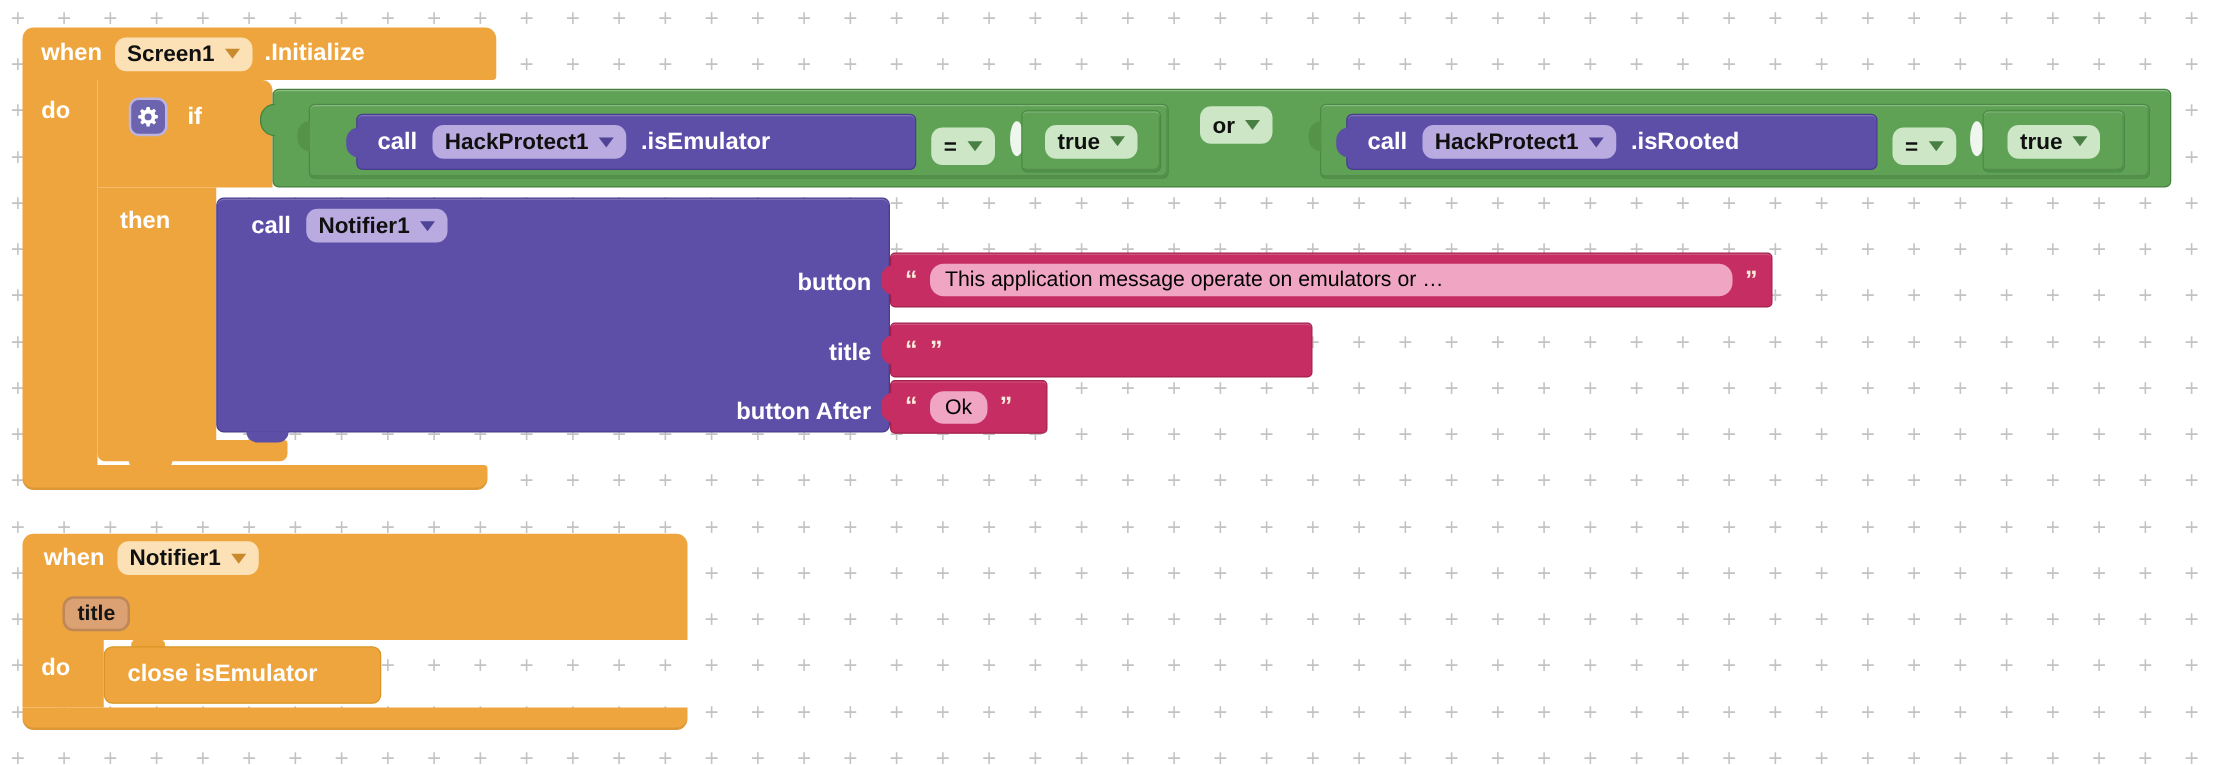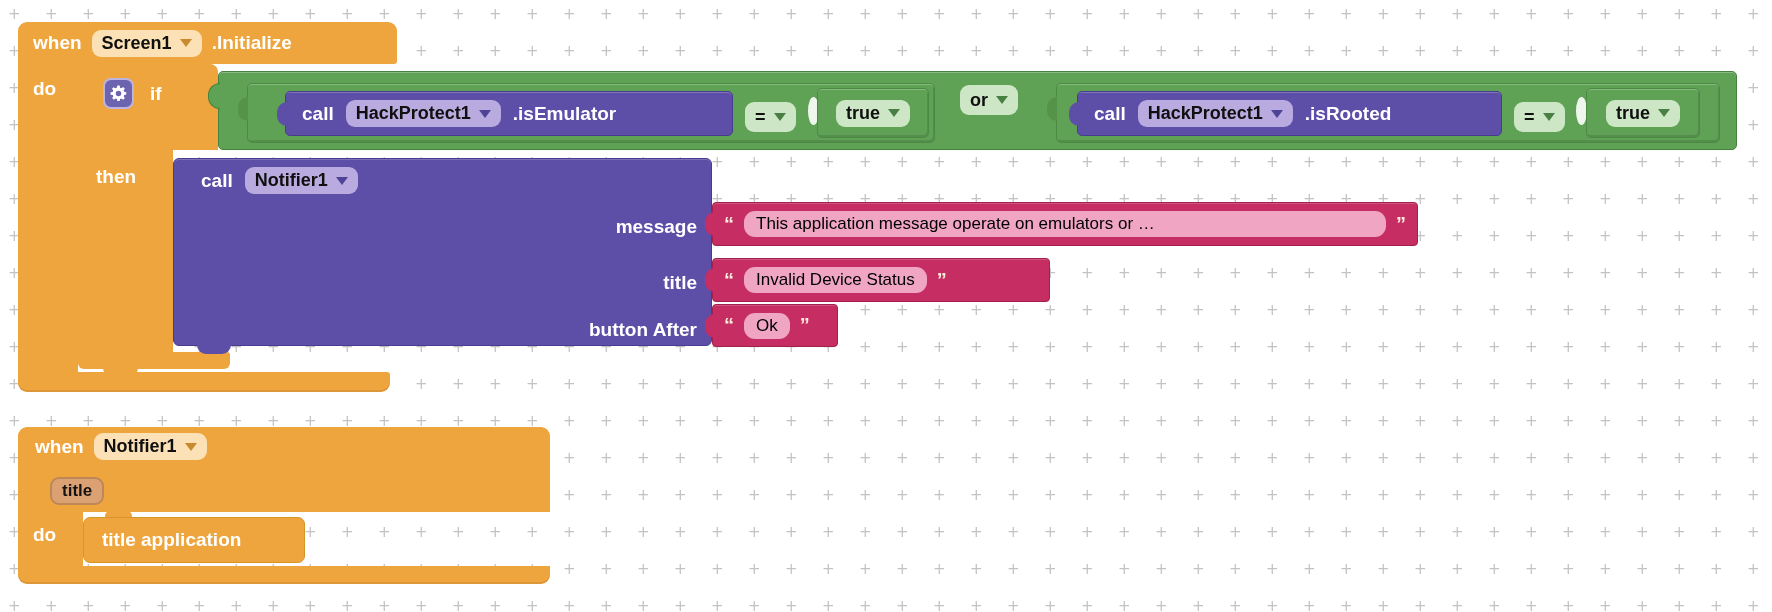--- a/index.html
+++ b/index.html
@@ -991,34 +991,33 @@
   </div>
 
   <div class="b dlg">
     <div class="dlghead">
       <span class="wlab">call</span>
       <span class="lpill">
         <span>Notifier1</span>
         <span class="car carP"></span>
       </span>
     </div>
-    <span class="plab" style="top:57px;">message</span>
+    <span class="plab" style="top:57px;">button</span>
     <span class="plab" style="top:113px;">title</span>
     <span class="plab" style="top:160px;">button After</span>
   </div>
   <div class="b dlgbump"></div>
 
   <div class="b tblk msg">
     <span>“</span>
     <span class="spill">This application message operate on emulators or …</span>
     <span>”</span>
   </div>
   <div class="b tblk ttl">
     <span>“</span>
-    <span class="spill">Invalid Device Status</span>
     <span>”</span>
   </div>
   <div class="b tblk okb">
     <span>“</span>
     <span class="spill">Ok</span>
     <span>”</span>
   </div>
 
   <div class="b o hdr2"></div>
   <div class="b when2row">
@@ -1026,16 +1025,16 @@
     <span class="cpill">
       <span>Notifier1</span>
       <span class="car carO"></span>
     </span>
   </div>
   <span class="b chip">title</span>
   <div class="b o spine2"></div>
   <span class="b wlab dolabel2">do</span>
   <div class="b o closebump"></div>
   <div class="b o closeblk">
-    <span class="wlab">title application</span>
+    <span class="wlab">close isEmulator</span>
   </div>
   <div class="b o bar2"></div>
 </div>
 
 </body></html>

